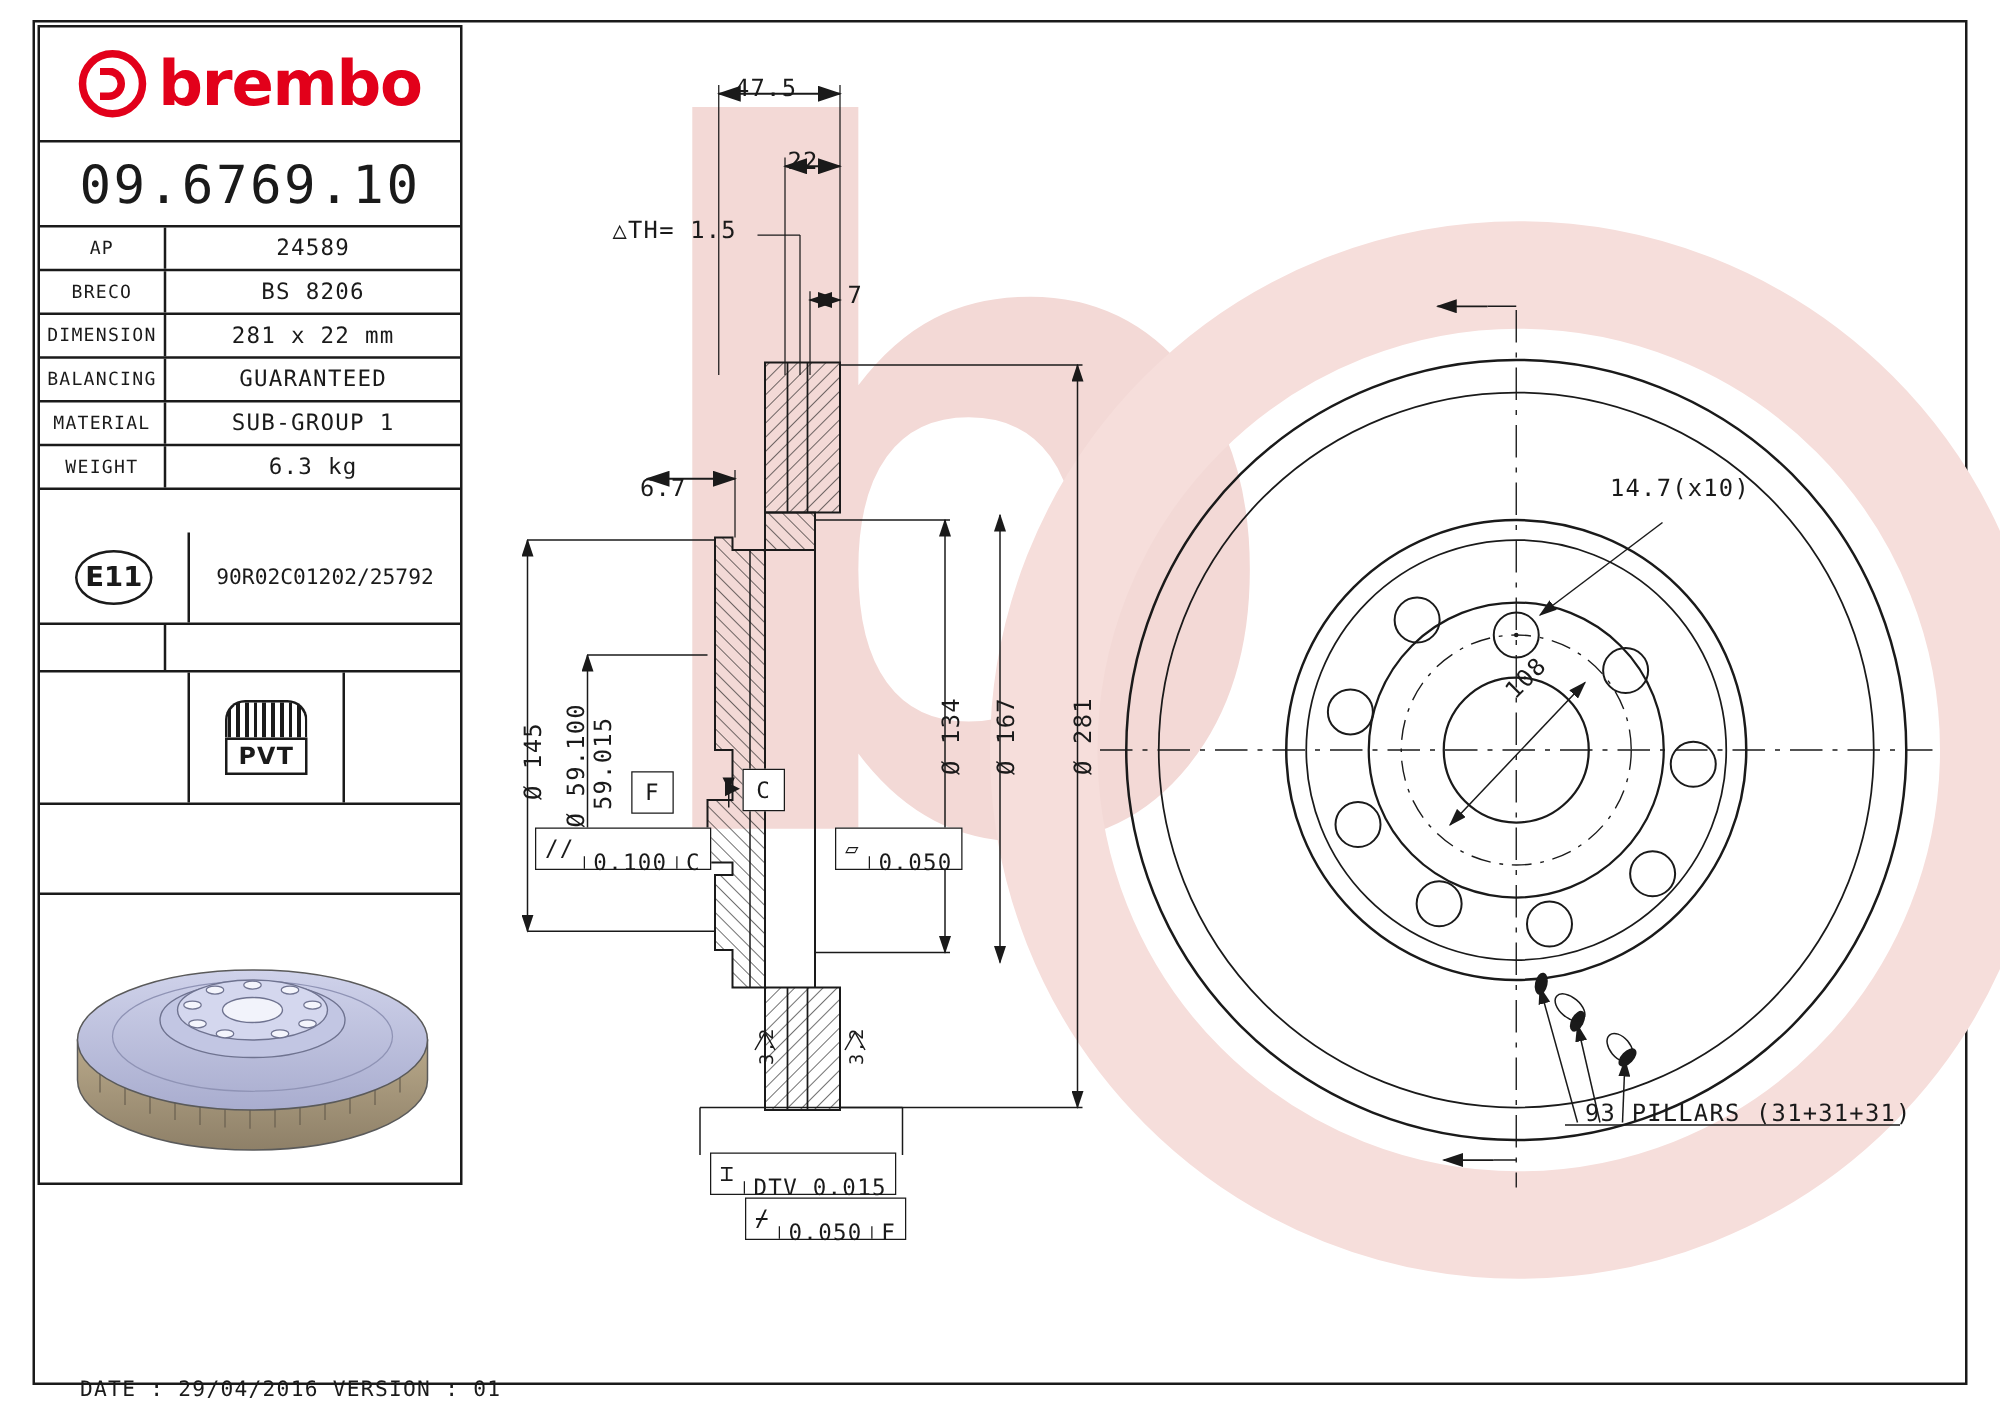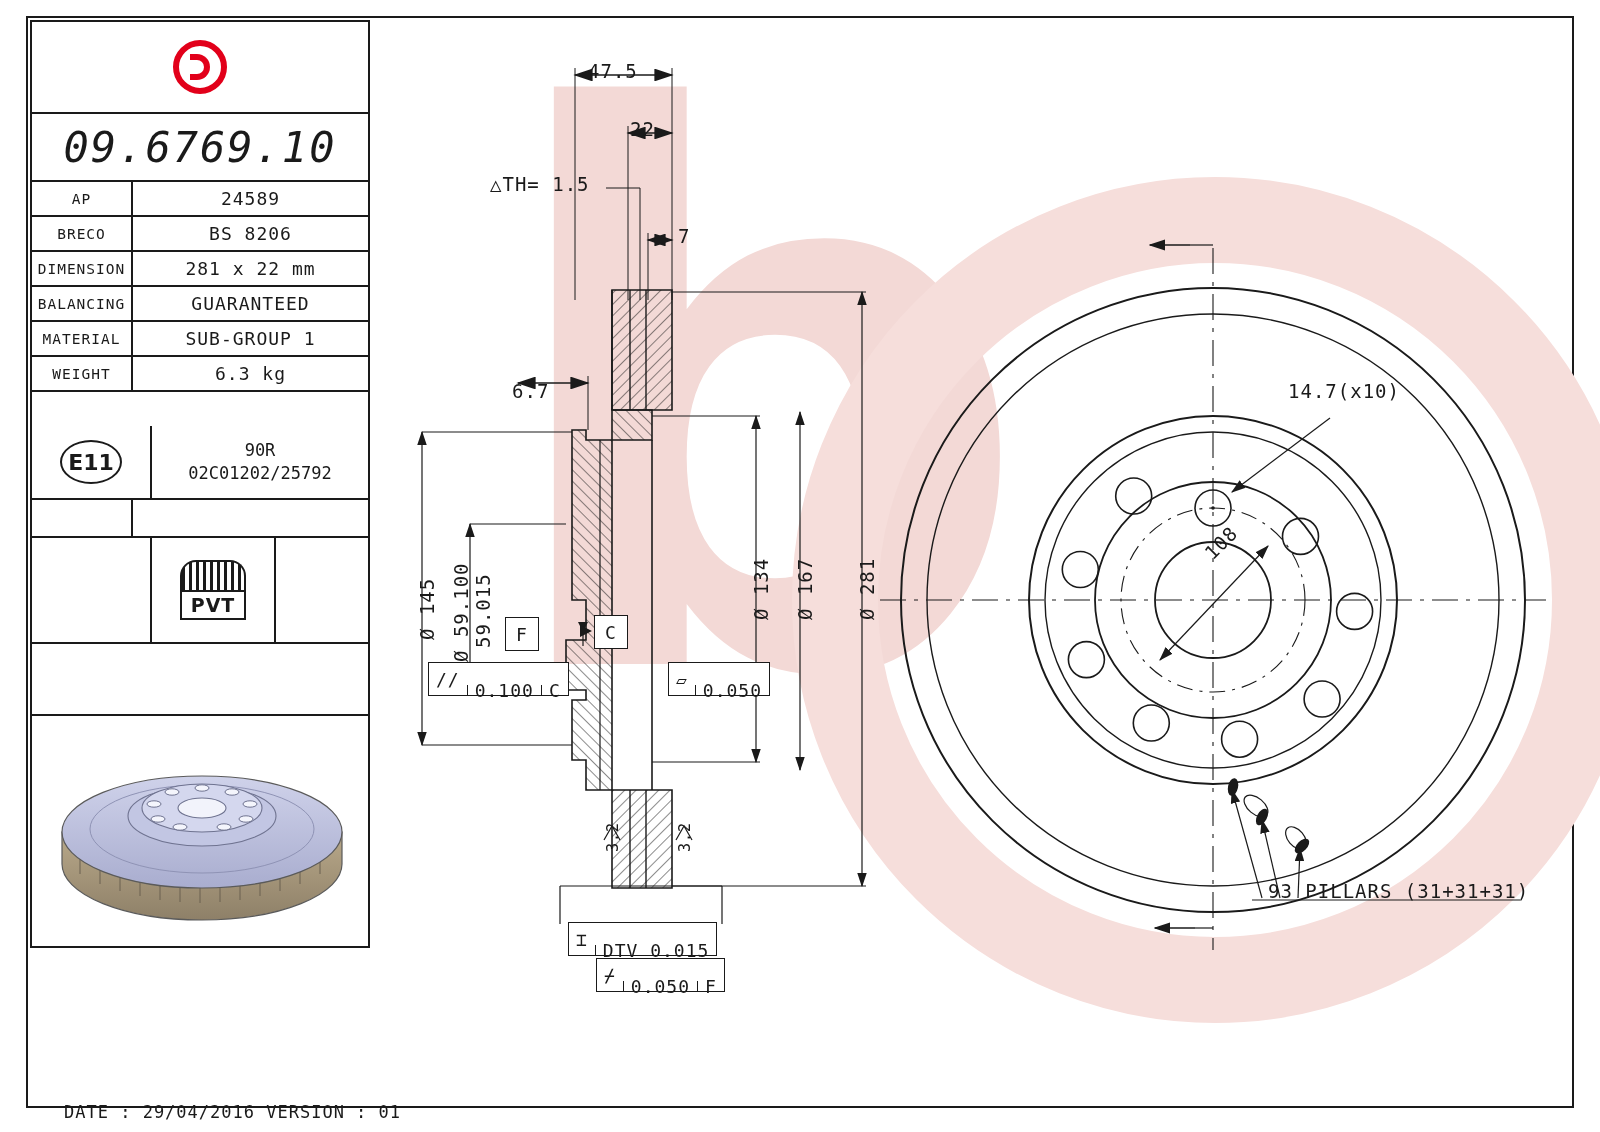--- a/index.html
+++ b/index.html
@@ -84,34 +84,33 @@
     font-family:"DejaVu Sans", sans-serif;
     font-size:50px; font-weight:bold;
     color:#e2001a;
     letter-spacing:-1px;
   }
 
   .partno-row { height:66px; display:flex; align-items:center; justify-content:center; border-bottom:2px solid #1a1a1a; }
   .partno {
     font-size:42px;
     letter-spacing:2px;
-    font-style:italic;
   }
 
   .e11-row { height:72px;margin-top:34px; }
   .e11-left { width:118px; border-right:2px solid #1a1a1a; display:flex; align-items:center; justify-content:center; }
   .e11-badge {
     width:58px; height:40px;
     border:2px solid #1a1a1a;
     border-radius:50%;
     display:flex; align-items:center; justify-content:center;
     font-family:"DejaVu Sans", sans-serif;
     font-weight:bold; font-size:22px;
   }
-  .e11-right { flex:1; display:flex; flex-direction:column; align-items:center; justify-content:center; font-size:17px; line-height:1.35; }
+  .e11-right { flex:1; display:flex; align-items:center; justify-content:center; font-size:17px; line-height:1.35; }
 
   .blank-row { height:36px; }
   .pvt-row { height:104px; display:flex; }
   .pvt-c1 { width:118px; border-right:2px solid #1a1a1a; }
   .pvt-c2 { flex:1; display:flex; align-items:center; justify-content:center; border-right:2px solid #1a1a1a;}
   .pvt-c3 { width:92px; }
   .pvt-badge { width:66px; display:flex; flex-direction:column; align-items:center; }
   .pvt-top {
     width:66px; height:30px;
     border:2px solid #1a1a1a;
@@ -179,20 +178,21 @@
     <div class="wm-b">b</div>
   </div>
 
   <div class="sheet-border"></div>
 
   <div class="info-table">
 
     <div class="logo-row">
       <div class="logo-wrap">
         <div class="logo-mark"></div>
+        <div class="logo-text">brembo</div>
       </div>
     </div>
 
     <div class="partno-row">
       <div class="partno">09.6769.10</div>
     </div>
 
     <div class="row">
       <div class="cell label">AP</div>
       <div class="cell value">24589</div>

